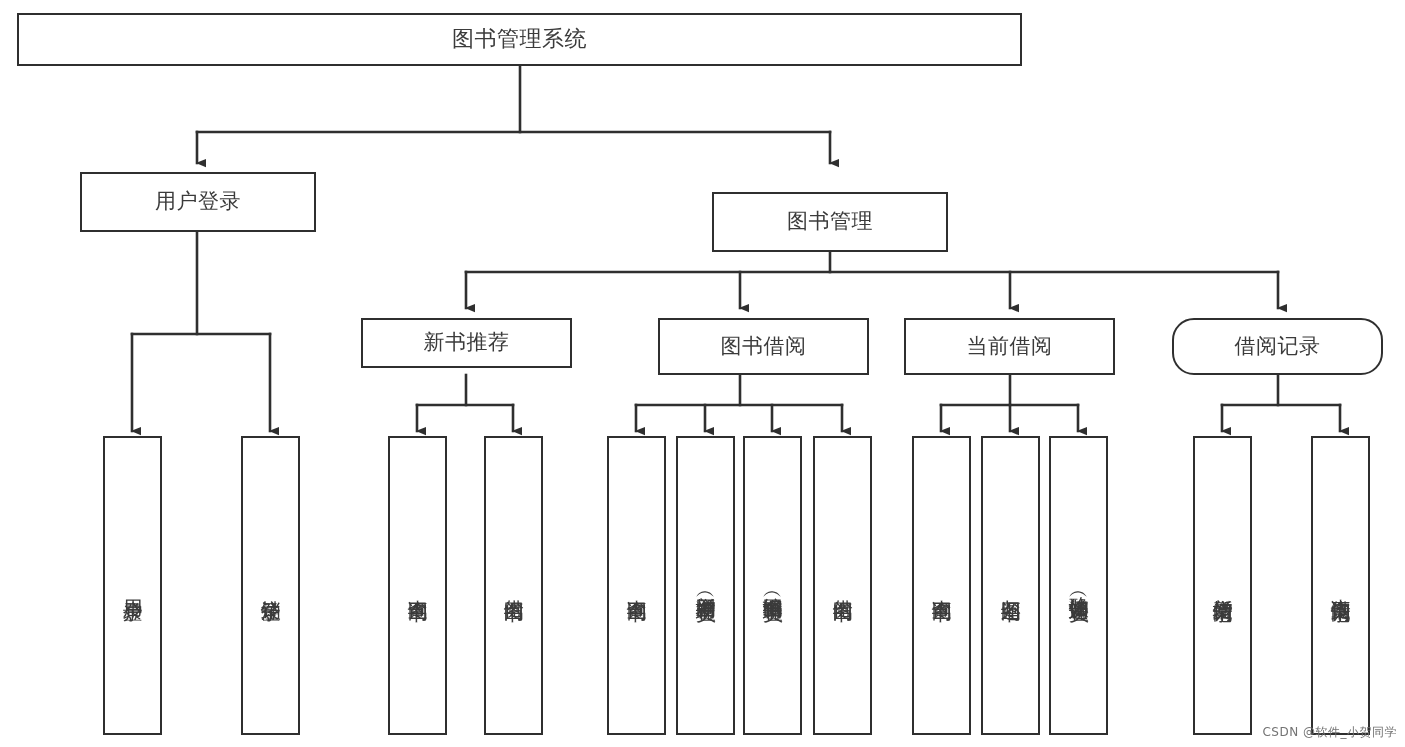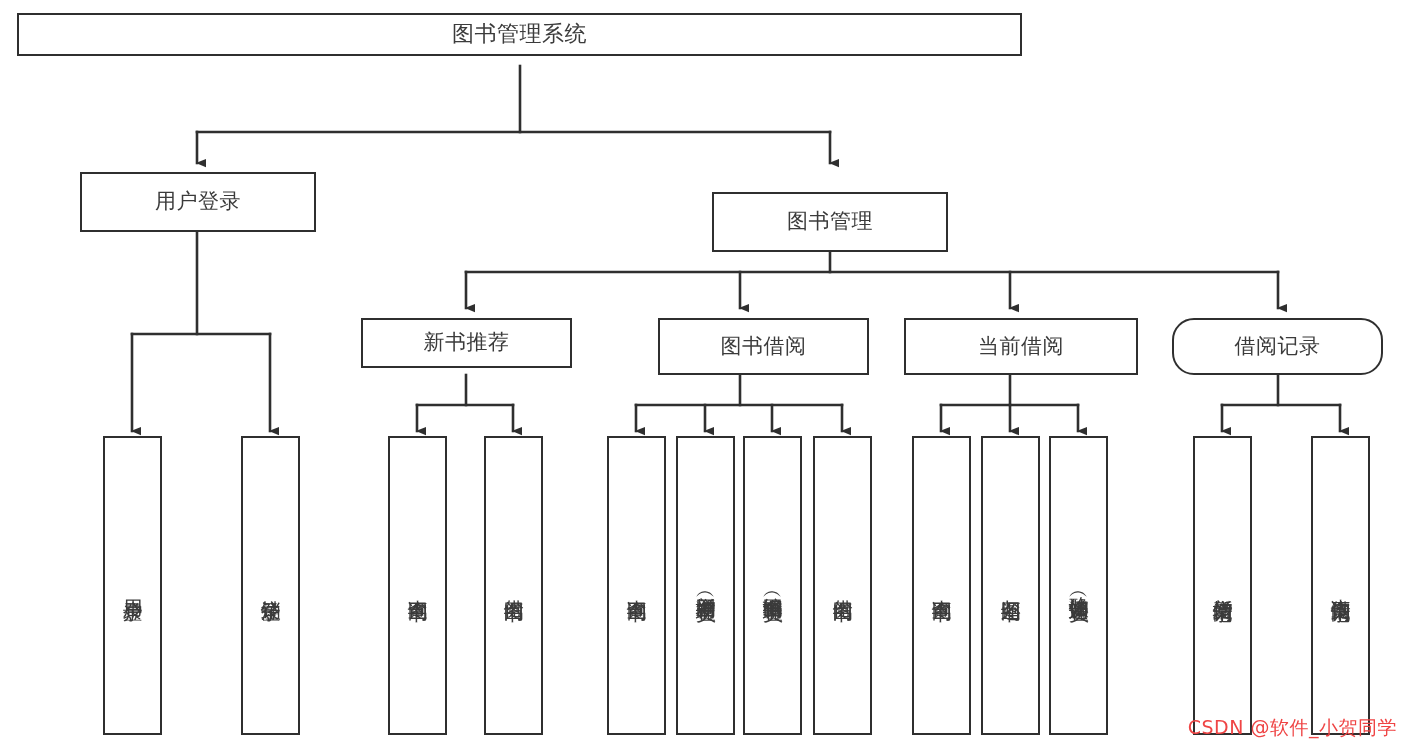--- a/index.html
+++ b/index.html
@@ -54,22 +54,22 @@
   .node.v .vtxt {
     writing-mode: vertical-rl;
     text-orientation: upright;
     white-space: normal;
     display: block;
   }
   .watermark {
     position: absolute;
     right: 8px;
     bottom: 6px;
-    font-size: 19px;
-    color: #ef4444;
+    font-size: 12px;
+    color: #737373;
     letter-spacing: 0.5px;
     white-space: nowrap;
     font-family: "DejaVu Sans", "Liberation Sans", sans-serif;
   }
 </style>
 </head>
 <body>
 
 <div id="canvas">
 
@@ -116,28 +116,28 @@
       <path d="M1010,405 L1010,431" marker-end="url(#ah)"></path>
       <path d="M1078,405 L1078,431" marker-end="url(#ah)"></path>
 
       <path d="M1278,375 L1278,405"></path>
       <path d="M1222,405 L1340,405"></path>
       <path d="M1222,405 L1222,431" marker-end="url(#ah)"></path>
       <path d="M1340,405 L1340,431" marker-end="url(#ah)"></path>
     </g>
   </svg>
 
-  <div class="node h root" style="left:17px; top:13px; width:1005px; height:43px;">图书管理系统</div>
+  <div class="node h root" style="left:17px; top:13px; width:1005px; height:53px;">图书管理系统</div>
 
   <div class="node h" style="left:80px; top:172px; width:236px; height:60px;">用户登录</div>
   <div class="node h" style="left:712px; top:172px; width:236px; height:60px;margin-top:20px;">图书管理</div>
 
   <div class="node h" style="left:361px; top:318px; width:211px; height:50px;">新书推荐</div>
   <div class="node h" style="left:634px; top:318px; width:211px; height:57px;margin-left:24px;">图书借阅</div>
-  <div class="node h" style="left:904px; top:318px; width:234px; height:57px;">当前借阅</div>
+  <div class="node h" style="left:904px; top:318px; width:211px; height:57px;">当前借阅</div>
   <div class="node h" style="left:1172px; top:318px; width:211px; height:57px;border-radius:22px;">借阅记录</div>
 
   <div class="node v" style="left:103px; top:436px; width:59px; height:299px;">
     <span class="vtxt">用户登录</span>
   </div>
   <div class="node v" style="left:241px; top:436px; width:59px; height:299px;">
     <span class="vtxt">注销登录</span>
   </div>
 
   <div class="node v" style="left:388px; top:436px; width:59px; height:299px;">

